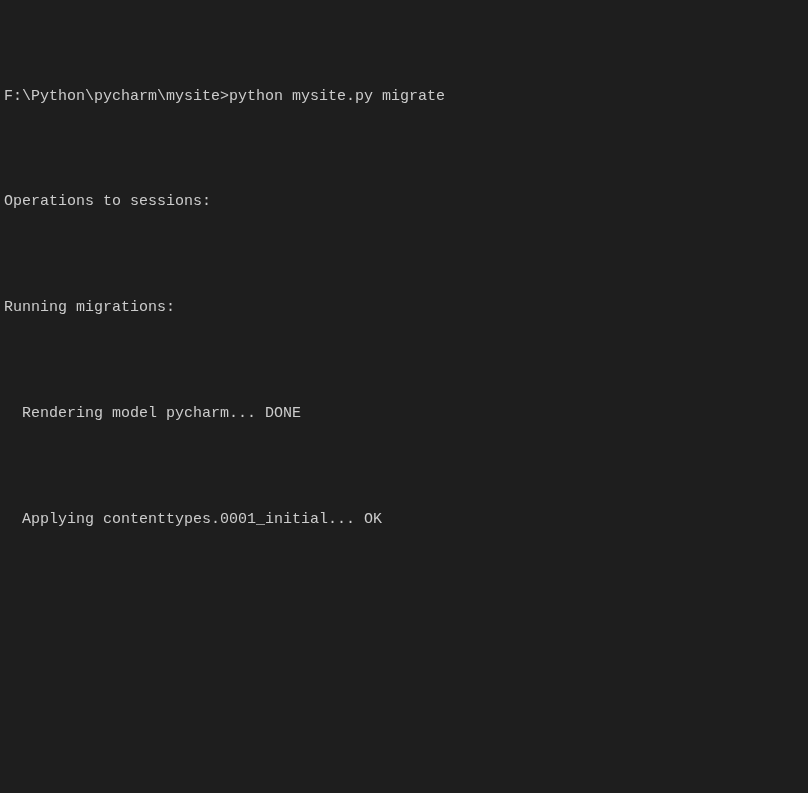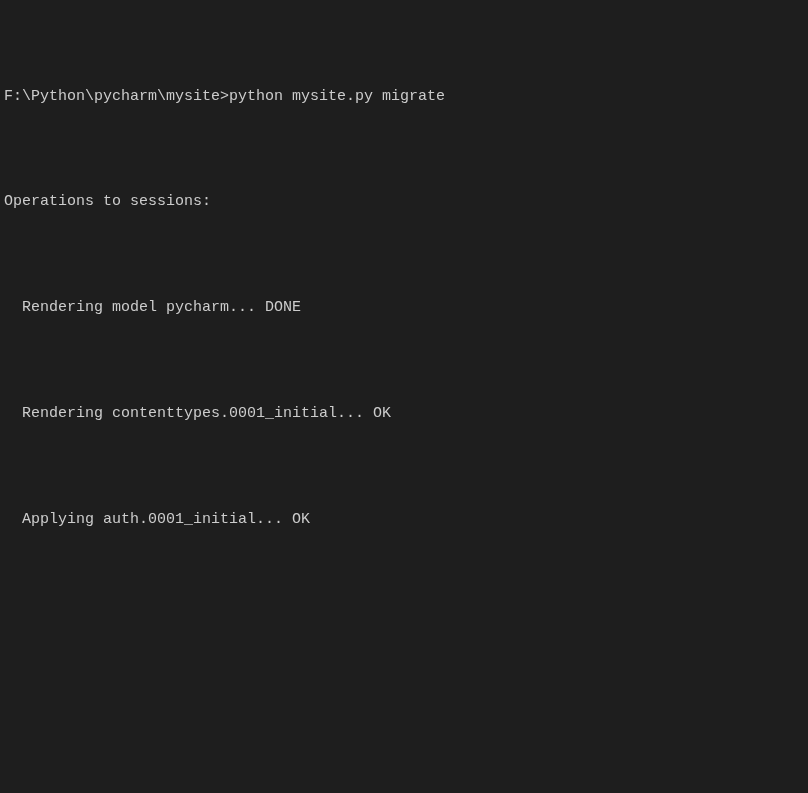--- a/index.html
+++ b/index.html
@@ -27,23 +27,23 @@
     .indent-1 {
       padding-left: 2ch;
     }
   </style>
 </head>
 <body>
 
 <div class="terminal">
   <span class="line"><span>F:\Python\pycharm\mysite&gt;</span><span>python mysite.py migrate</span></span>
   <span class="line">Operations to sessions:</span>
+  <span class="line">Running migrations:</span>
   <span class="line indent-1">Rendering model pycharm... DONE</span>
-  <span class="line indent-1">Rendering contenttypes.0001_initial... OK</span>
-  <span class="line indent-1">Applying auth.0001_initial... OK</span>
+  <span class="line indent-1">Applying contenttypes.0001_initial... OK</span>
   
   
   
   
   
   
   
   
   
   

